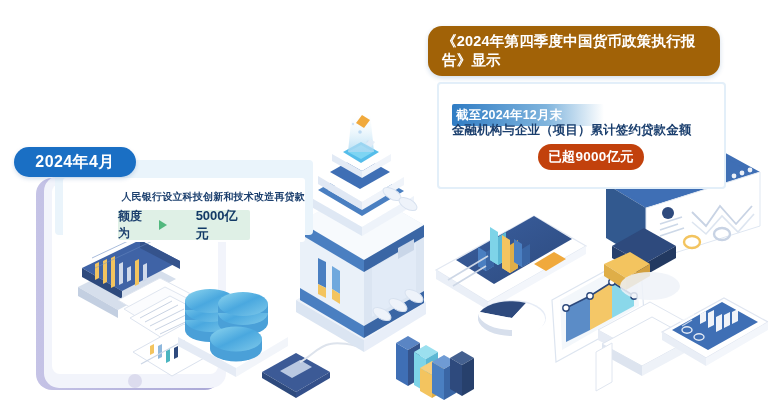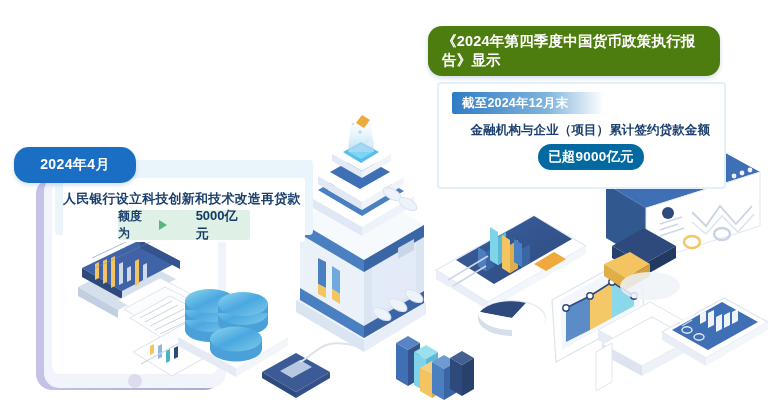--- a/index.html
+++ b/index.html
@@ -18,29 +18,29 @@
   
   #left-panel{
     left:55px;top:160px;width:258px;height:75px;
     background:#eaf4fb;border-radius:4px;
   }
   #left-card{
     left:63px;top:178px;width:242px;height:64px;
     background:#ffffff;border-radius:3px;
   }
   #left-badge{
-    left:14px;top:147px;width:122px;height:36px;
+    left:14px;top:147px;width:122px;height:30px;
     background:#1a6fc4;border-radius:15px;
     display:flex;align-items:center;justify-content:center;
-    color:#fff;font-weight:bold;font-size:14px;letter-spacing:.4px;
+    color:#fff;font-weight:bold;font-size:16px;letter-spacing:.4px;
     box-shadow:0 2px 4px rgba(20,80,150,.18);
   }
   #left-line1{
     left:63px;top:190px;width:242px;
-    text-align:left;color:#1b3f6e;font-size:13px;font-weight:600;
+    text-align:right;color:#1b3f6e;font-size:10px;font-weight:600;
     letter-spacing:.2px;
   }
   #left-green{
     left:118px;top:210px;width:132px;height:30px;
     background:#dff0e6;border-radius:2px;
     display:flex;align-items:center;justify-content:center;gap:5px;
   }
   #left-green .lbl{color:#1b3f6e;font-size:12px;font-weight:600;}
   #left-green .val{color:#123a66;font-size:13px;font-weight:bold;margin-left:24px;}
   .tri{
@@ -48,40 +48,40 @@
     border-top:5px solid transparent;border-bottom:5px solid transparent;
   }
 
   
   #right-frame{
     left:437px;top:82px;width:285px;height:103px;
     background:#ffffff;border:2px solid #e3eff9;border-radius:4px;
   }
   #right-title{
     left:428px;top:26px;width:292px;min-height:48px;
-    background:#4d7c0f;border-radius:14px;
+    background:#a16207;border-radius:14px;
     padding:6px 14px;box-sizing:border-box;
     color:#ffffff;font-weight:bold;font-size:14.5px;line-height:19px;
     letter-spacing:.2px;
     box-shadow:0 2px 5px rgba(20,80,150,.2);
   }
   #right-subbadge{
-    left:452px;top:92px;width:152px;height:22px;
+    left:452px;top:104px;width:152px;height:22px;
     background:linear-gradient(90deg,#2f7cc4 0%,#7fb4dd 62%,rgba(220,236,248,0) 100%);
     border-radius:2px;
-    display:flex;align-items:center;padding-left:10px;box-sizing:border-box;
+    display:flex;align-items:center;padding-left:4px;box-sizing:border-box;
     color:#ffffff;font-weight:bold;font-size:12.5px;letter-spacing:.2px;
   }
   #right-line{
     left:452px;top:122px;width:258px;
-    color:#1b3f6e;font-size:12.5px;font-weight:600;letter-spacing:.1px;text-align:right;
+    color:#1b3f6e;font-size:12.5px;font-weight:600;letter-spacing:.1px;
   }
   #right-pill{
     left:538px;top:144px;width:106px;height:26px;
-    background:#0369a1;border-radius:13px;
+    background:#c2410c;border-radius:13px;
     display:flex;align-items:center;justify-content:center;
     color:#ffffff;font-weight:bold;font-size:13.5px;letter-spacing:.2px;
   }
 
   
   #art{position:absolute;left:0;top:0;width:768px;height:402px;}
 </style>
 </head>
 <body>
 

